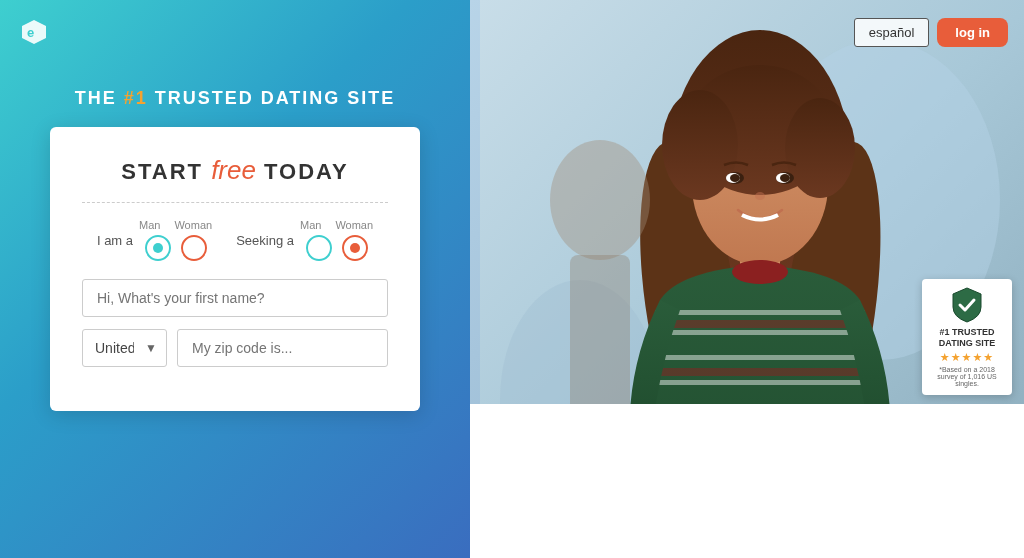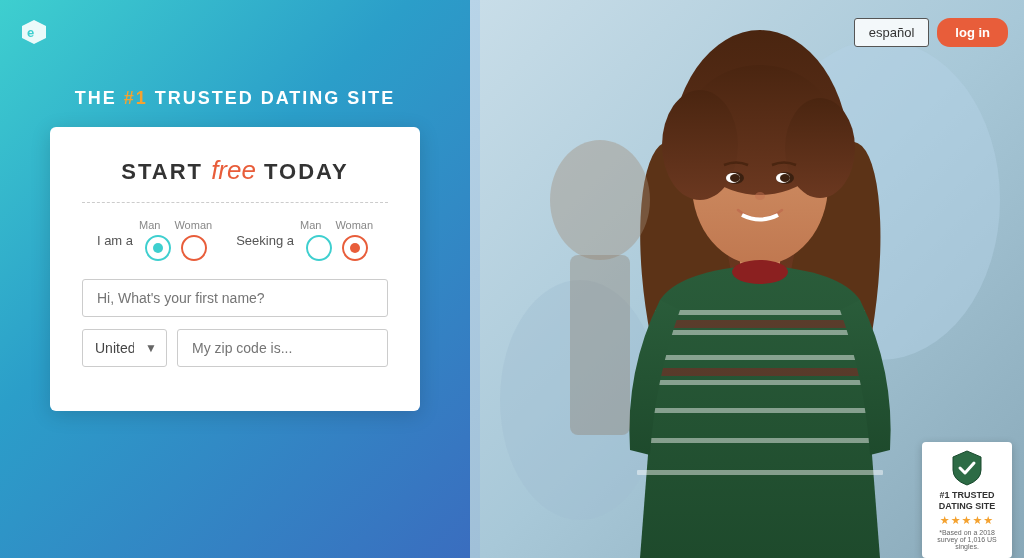--- a/index.html
+++ b/index.html
@@ -220,21 +220,21 @@
       font-weight: 700;
       font-style: italic;
       cursor: pointer;
       letter-spacing: 1px;
       transition: background 0.2s;
     }
 
     
     .right-panel {
       flex: 1;
-      height: 558px;
+      height: 404px;
       background: linear-gradient(135deg, #b8d4e8 0%, #a0c0d8 50%, #8faec8 100%);
       position: relative;
       overflow: hidden;
       padding-left: 8px;
     }
 
     
     .nav-buttons {
       position: absolute;
       top: 18px;
@@ -252,30 +252,30 @@
       border-radius: 3px;
       font-size: 13px;
       cursor: pointer;
     }
 
     .btn-login {
       background: #e85d3a;
       color: white;
       border: none;
       padding: 6px 18px;
-      border-radius: 13px;
+      border-radius: 8px;
       font-size: 13px;
       font-weight: 600;
       cursor: pointer;
     }
 
     
     .trust-badge {
       position: absolute;
-      bottom: 0;
+      bottom: 9px;
       right: 12px;
       background: white;
       border-radius: 4px;
       padding: 8px 10px;
       display: flex;
       flex-direction: column;
       align-items: center;
       width: 90px;
       box-shadow: 0 2px 8px rgba(0,0,0,0.2);
     }

